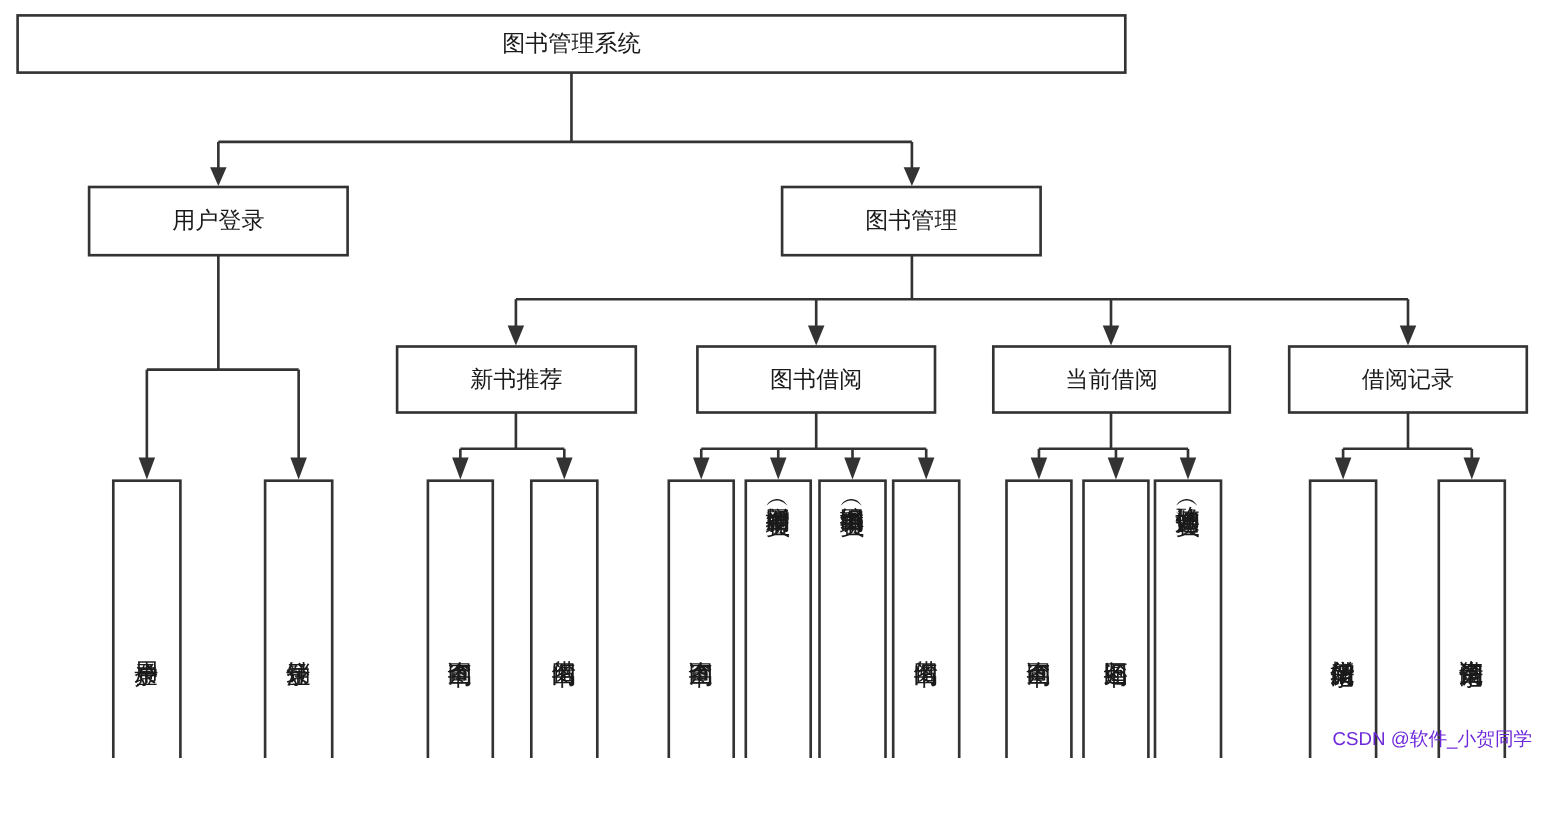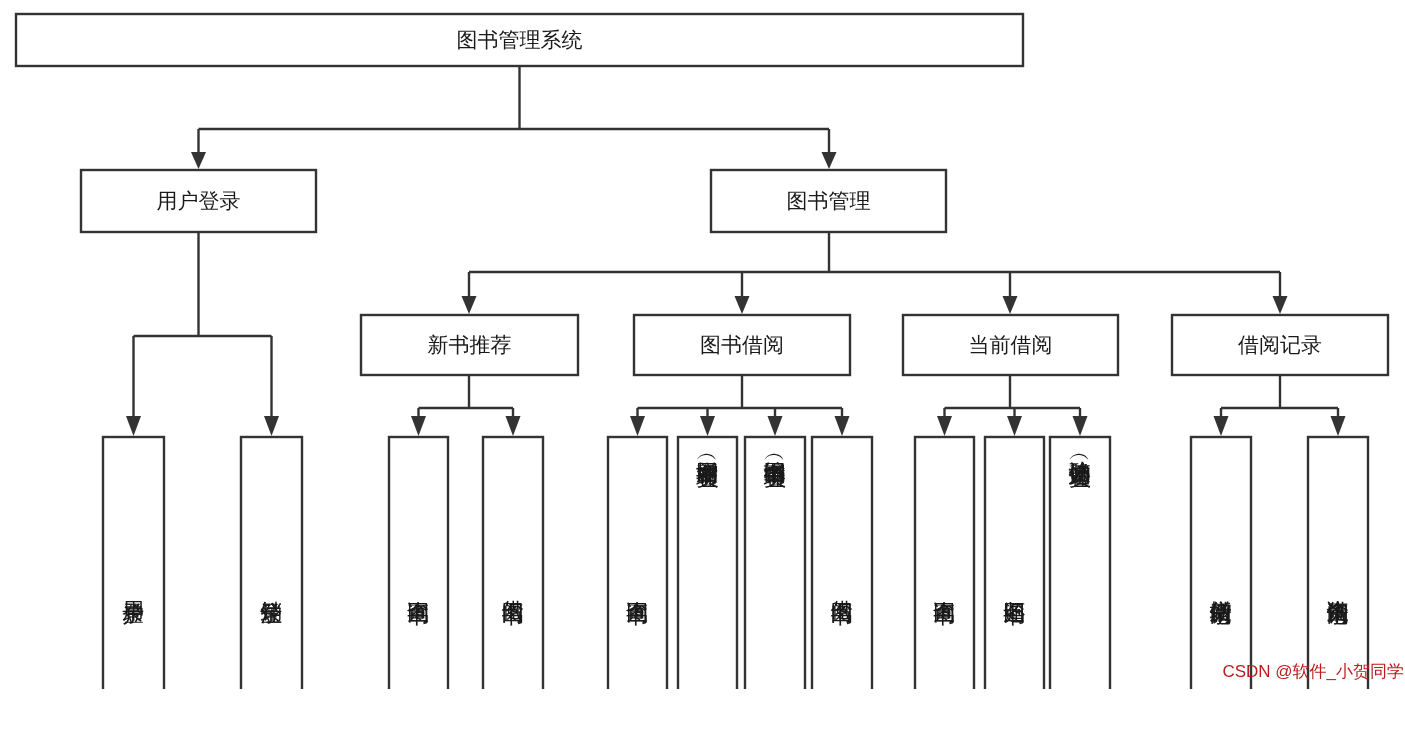--- a/index.html
+++ b/index.html
@@ -59,25 +59,25 @@
     stroke: #333333;
     stroke-width: 2.4;
     fill: none;
   }
   .arrow-head {
     fill: #333333;
     stroke: none;
   }
   .watermark {
     position: absolute;
-    right: 1px;
+    right: 12px;
     bottom: 6px;
     font-family: "Liberation Sans", "DejaVu Sans", sans-serif;
     font-size: 17px;
-    color: #b91c1c;
+    color: #6d28d9;
     white-space: nowrap;
     user-select: none;
   }
 </style>
 </head>
 <body>
 
 <div id="diagram-root">
 
   <svg id="flow-svg" viewBox="0 0 1405 747">

